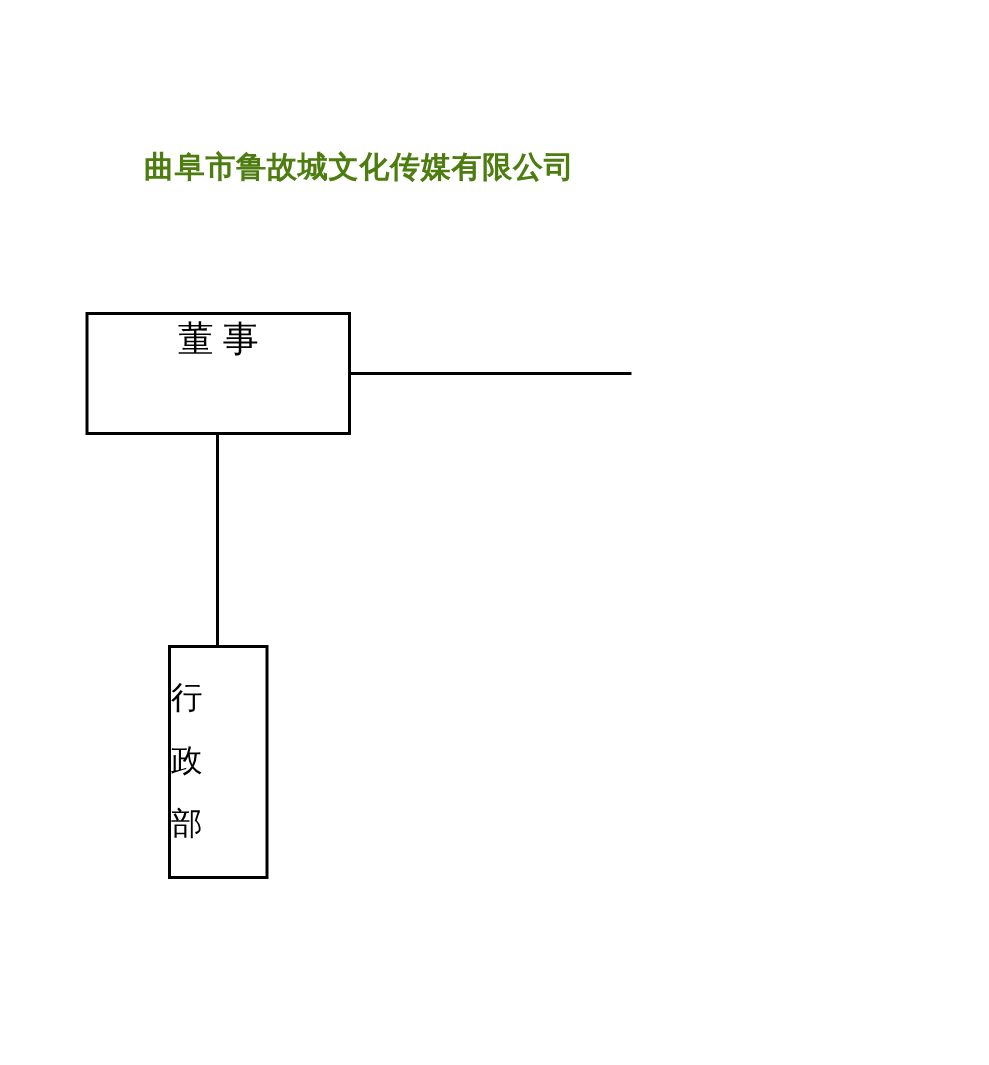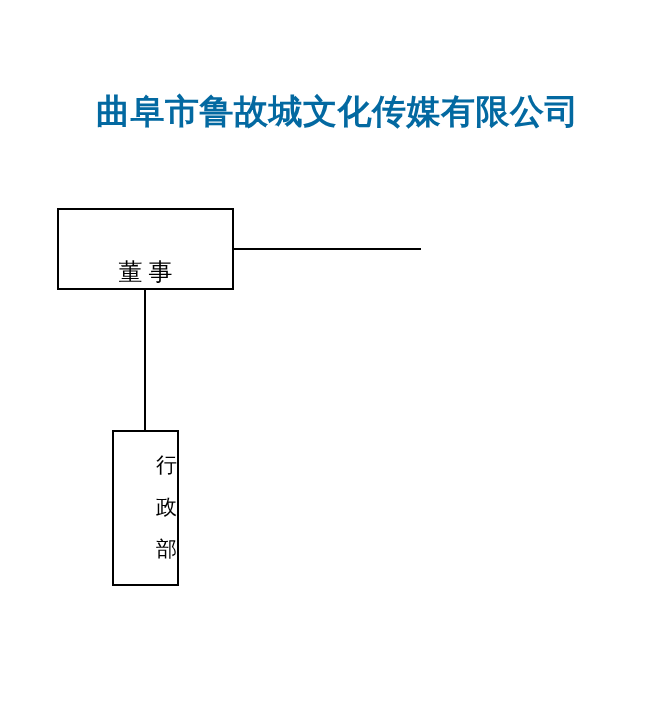--- a/index.html
+++ b/index.html
@@ -14,35 +14,35 @@
     background: #ffffff;
     overflow: hidden;
     font-family: "Liberation Serif", serif;
     color: #000000;
   }
   .doc-title {
     position: absolute;
     left: 96px;
     top: 94px;
     margin: 0;
-    font-size: 34px;
+    font-size: 20px;
     line-height: 36px;
     font-weight: bold;
     letter-spacing: 0.5px;
     white-space: nowrap;
-    color: #0369a1;
+    color: #4d7c0f;
     font-family: "Liberation Serif", serif;
   }
   .org-node {
     position: absolute;
     box-sizing: border-box;
     border: 2px solid #000000;
     background: #ffffff;
     display: flex;
-    align-items: flex-end;
+    align-items: flex-start;
     justify-content: center;
   }
   .node-director {
     left: 57px;
     top: 208px;
     width: 177px;
     height: 82px;
   }
   .node-supervisor {
     left: 421px;

